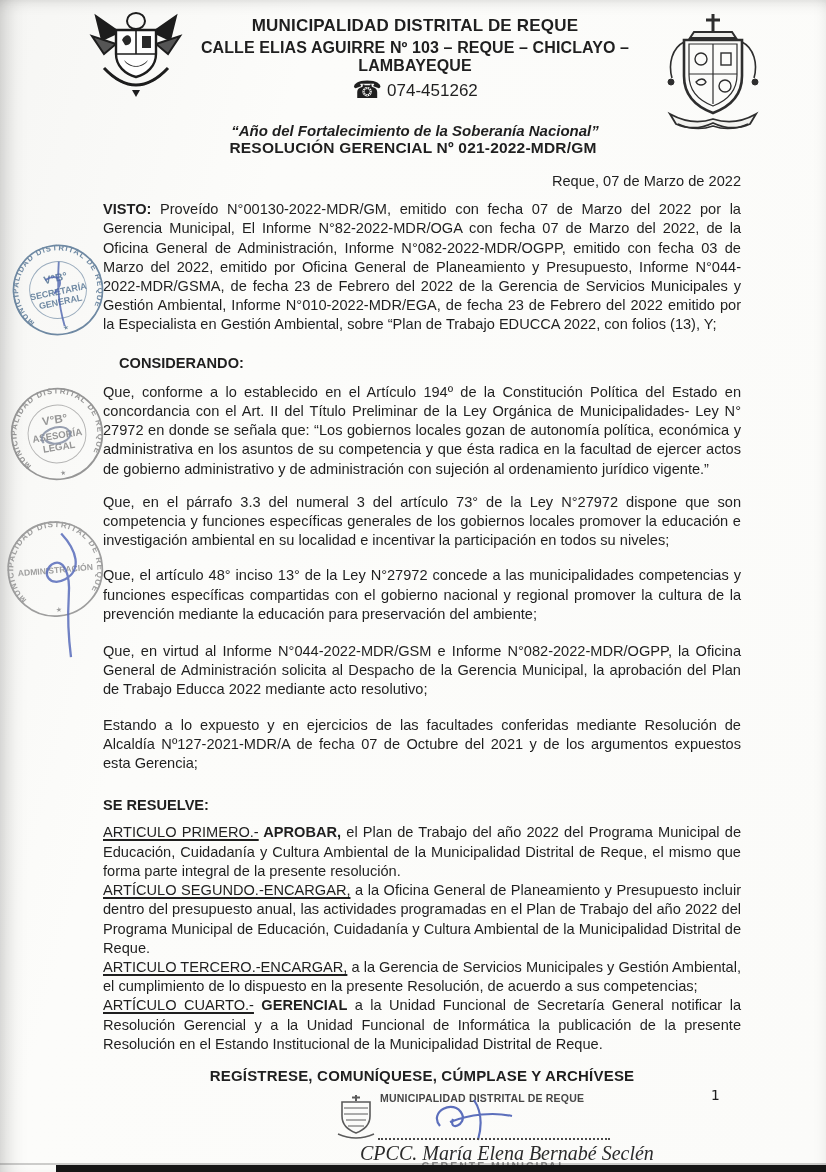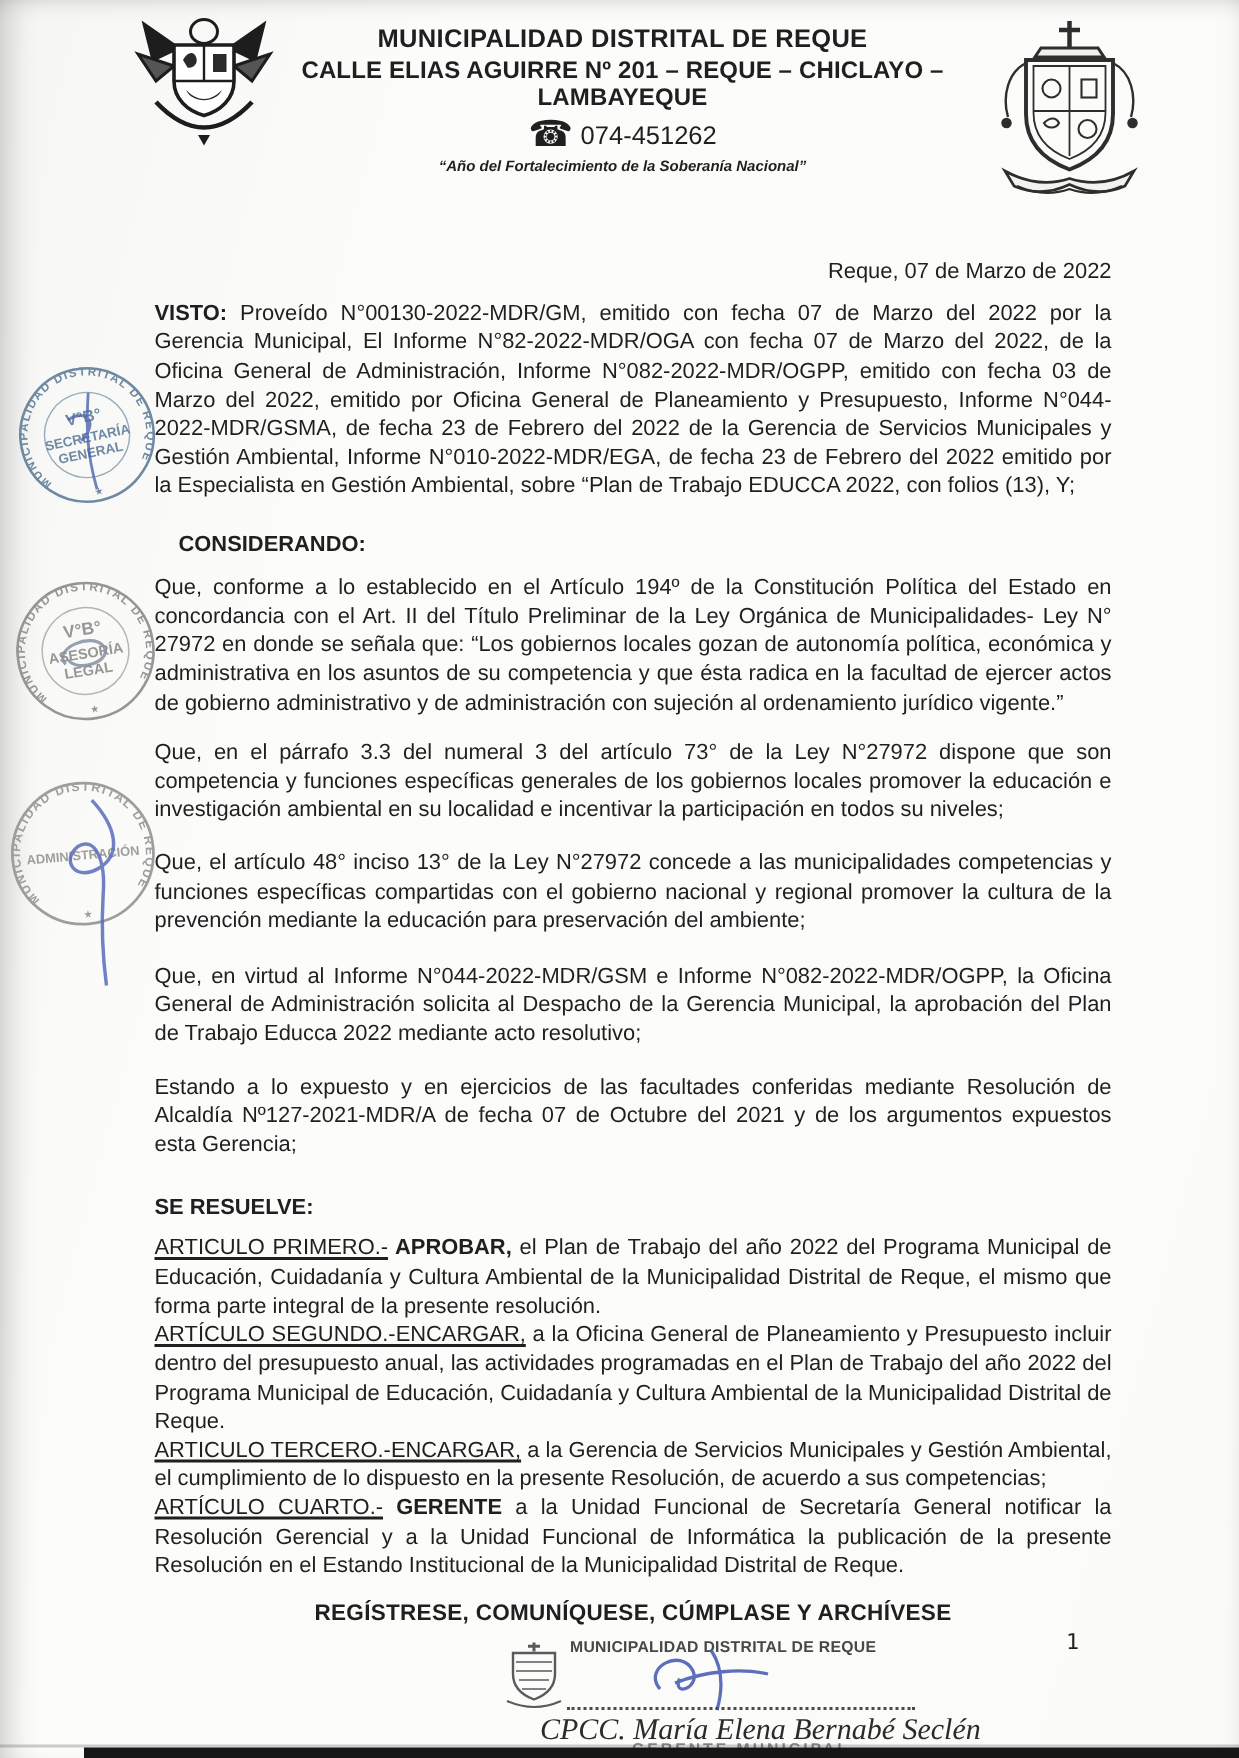--- a/index.html
+++ b/index.html
@@ -11,21 +11,21 @@
   }
   
   .arms{position:absolute;}
   .peru-arms{left:86px;top:10px;}
   .reque-arms{left:658px;top:12px;}
   .head-text{position:absolute;left:176px;top:16px;width:478px;text-align:center;line-height:1.15;}
   .org{font-size:17px;font-weight:bold;letter-spacing:.2px;}
   .addr{font-size:16px;font-weight:bold;margin-top:3px;letter-spacing:.1px;}
   .phone-row{margin-top:5px;font-size:17px;display:flex;align-items:center;justify-content:center;gap:5px;}
   .phone-glyph{font-size:24px;line-height:20px;}
-  .motto{margin-top:6px;font-size:10px;font-weight:bold;font-style:italic;}
+  .motto{margin-top:22px;font-size:15px;font-weight:bold;font-style:italic;}
   .res-title{position:absolute;left:0;right:0;top:139px;text-align:center;font-size:15.5px;font-weight:bold;letter-spacing:.2px;}
   
   .body{position:absolute;left:103px;top:172px;width:638px;font-size:14.6px;line-height:19.2px;text-align:justify;}
   .dateline{text-align:right;}
   p{margin:0;}
   .p-visto{margin-top:9px;}
   .h-considerando{margin-top:19px;font-weight:bold;margin-left:16px;}
   .p-c1{margin-top:10px;}
   .p-c2{margin-top:14px;}
   .p-c3{margin-top:16px;}
@@ -100,49 +100,50 @@
       <circle cx="13" cy="70" r="3" fill="#2e2e2e"></circle>
       <circle cx="97" cy="70" r="3" fill="#2e2e2e"></circle>
 
       <path d="M12,102 q22,12 43,5 q22,7 43,-5 l-6,10 q-18,8 -37,-1 q-19,9 -37,1 z" stroke-width="1.8" fill="#f2f2ef"></path>
       <path d="M20,112 q18,8 35,2 q17,6 35,-2" stroke-width="1.4"></path>
     </g>
   </svg>
 
   <div class="head-text">
     <div class="org">MUNICIPALIDAD DISTRITAL DE REQUE</div>
-    <div class="addr">CALLE ELIAS AGUIRRE Nº 201 – REQUE – CHICLAYO – LAMBAYEQUE</div>
+    <div class="addr">CALLE ELIAS AGUIRRE Nº 103 – REQUE – CHICLAYO – LAMBAYEQUE</div>
     <div class="phone-row">
       <span class="phone-glyph">☎</span>
       <span>074-451262</span>
     </div>
     <div class="motto">“Año del Fortalecimiento de la Soberanía Nacional”</div>
   </div>
 
+  <div class="res-title">RESOLUCIÓN GERENCIAL Nº 021-2022-MDR/GM</div>
 
   <div class="body">
     <div class="dateline">Reque, 07 de Marzo de 2022</div>
 
     <p class="p-visto"><span class="b">VISTO:</span><span> Proveído N°00130-2022-MDR/GM, emitido con fecha 07 de Marzo del 2022 por la Gerencia Municipal, El Informe N°82-2022-MDR/OGA con fecha 07 de Marzo del 2022, de la Oficina General de Administración, Informe N°082-2022-MDR/OGPP, emitido con fecha 03 de Marzo del 2022, emitido por Oficina General de Planeamiento y Presupuesto, Informe N°044-2022-MDR/GSMA, de fecha 23 de Febrero del 2022 de la Gerencia de Servicios Municipales y Gestión Ambiental, Informe N°010-2022-MDR/EGA, de fecha 23 de Febrero del 2022 emitido por la Especialista en Gestión Ambiental, sobre “Plan de Trabajo EDUCCA 2022, con folios (13), Y;</span></p>
 
     <p class="h-considerando">CONSIDERANDO:</p>
 
     <p class="p-c1">Que, conforme a lo establecido en el Artículo 194º de la Constitución Política del Estado en concordancia con el Art. II del Título Preliminar de la Ley Orgánica de Municipalidades- Ley N° 27972 en donde se señala que: “Los gobiernos locales gozan de autonomía política, económica y administrativa en los asuntos de su competencia y que ésta radica en la facultad de ejercer actos de gobierno administrativo y de administración con sujeción al ordenamiento jurídico vigente.”</p>
     <p class="p-c2">Que, en el párrafo 3.3 del numeral 3 del artículo 73° de la Ley N°27972 dispone que son competencia y funciones específicas generales de los gobiernos locales promover la educación e investigación ambiental en su localidad e incentivar la participación en todos su niveles;</p>
     <p class="p-c3">Que, el artículo 48° inciso 13° de la Ley N°27972 concede a las municipalidades competencias y funciones específicas compartidas con el gobierno nacional y regional promover la cultura de la prevención mediante la educación para preservación del ambiente;</p>
     <p class="p-c4">Que, en virtud al Informe N°044-2022-MDR/GSM e Informe N°082-2022-MDR/OGPP, la Oficina General de Administración solicita al Despacho de la Gerencia Municipal, la aprobación del Plan de Trabajo Educca 2022 mediante acto resolutivo;</p>
     <p class="p-c5">Estando a lo expuesto y en  ejercicios de las facultades conferidas mediante Resolución de Alcaldía Nº127-2021-MDR/A de fecha 07 de Octubre del 2021 y de los argumentos expuestos esta Gerencia;</p>
 
     <p class="h-resuelve">SE RESUELVE:</p>
 
     <div class="articles">
       <p><span class="art-head">ARTICULO PRIMERO.-</span><span class="art-lead"> APROBAR,</span><span> el Plan de Trabajo del año 2022 del Programa Municipal de Educación, Cuidadanía y Cultura Ambiental de la Municipalidad Distrital de Reque, el mismo que forma parte integral de la presente resolución.</span></p>
       <p><span class="art-head">ARTÍCULO SEGUNDO.-ENCARGAR,</span><span class="art-lead"></span><span> a la Oficina General de Planeamiento y Presupuesto incluir dentro del presupuesto anual, las actividades programadas en el Plan de Trabajo del año 2022 del Programa Municipal de Educación, Cuidadanía y Cultura Ambiental de la Municipalidad Distrital de Reque.</span></p>
       <p><span class="art-head">ARTICULO TERCERO.-ENCARGAR,</span><span class="art-lead"></span><span> a la Gerencia de Servicios Municipales y Gestión Ambiental, el cumplimiento de lo dispuesto en la presente Resolución, de acuerdo a sus competencias;</span></p>
-      <p><span class="art-head">ARTÍCULO CUARTO.-</span><span class="art-lead"> GERENTE</span><span> a la Unidad Funcional de Secretaría General notificar la Resolución Gerencial y a la Unidad Funcional de Informática la publicación de la presente Resolución en el Estando Institucional de la Municipalidad Distrital de Reque.</span></p>
+      <p><span class="art-head">ARTÍCULO CUARTO.-</span><span class="art-lead"> GERENCIAL</span><span> a la Unidad Funcional de Secretaría General notificar la Resolución Gerencial y a la Unidad Funcional de Informática la publicación de la presente Resolución en el Estando Institucional de la Municipalidad Distrital de Reque.</span></p>
     </div>
 
     <p class="closing">REGÍSTRESE, COMUNÍQUESE, CÚMPLASE Y ARCHÍVESE</p>
   </div>
 
   <svg class="stamp stamp-secretaria" width="104" height="108" viewBox="0 0 110 110">
     <defs>
         <path id="ring1" d="M 25.3,84.7 A 42,42 0 1 1 84.7,84.7"></path>
       </defs>
     <g stroke="#64809c" fill="none">

